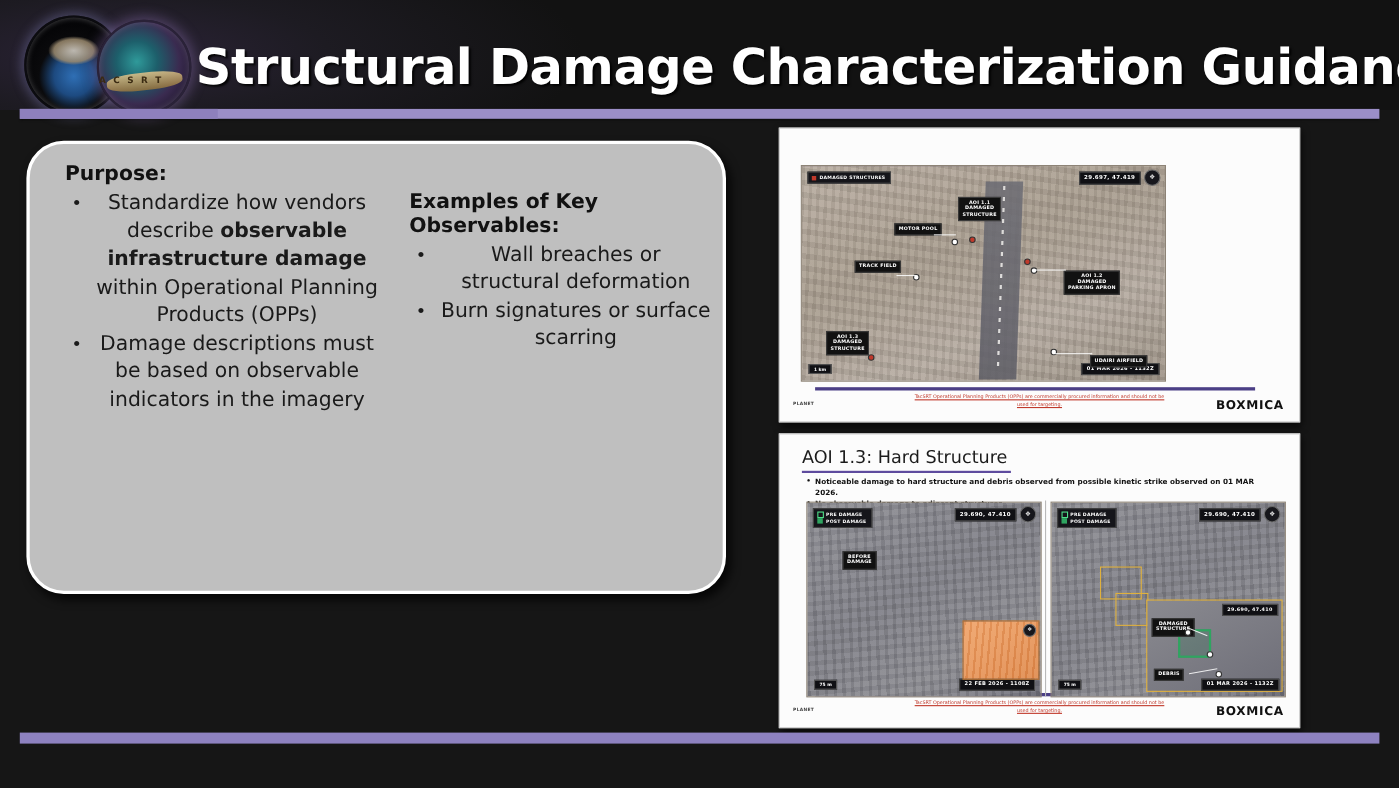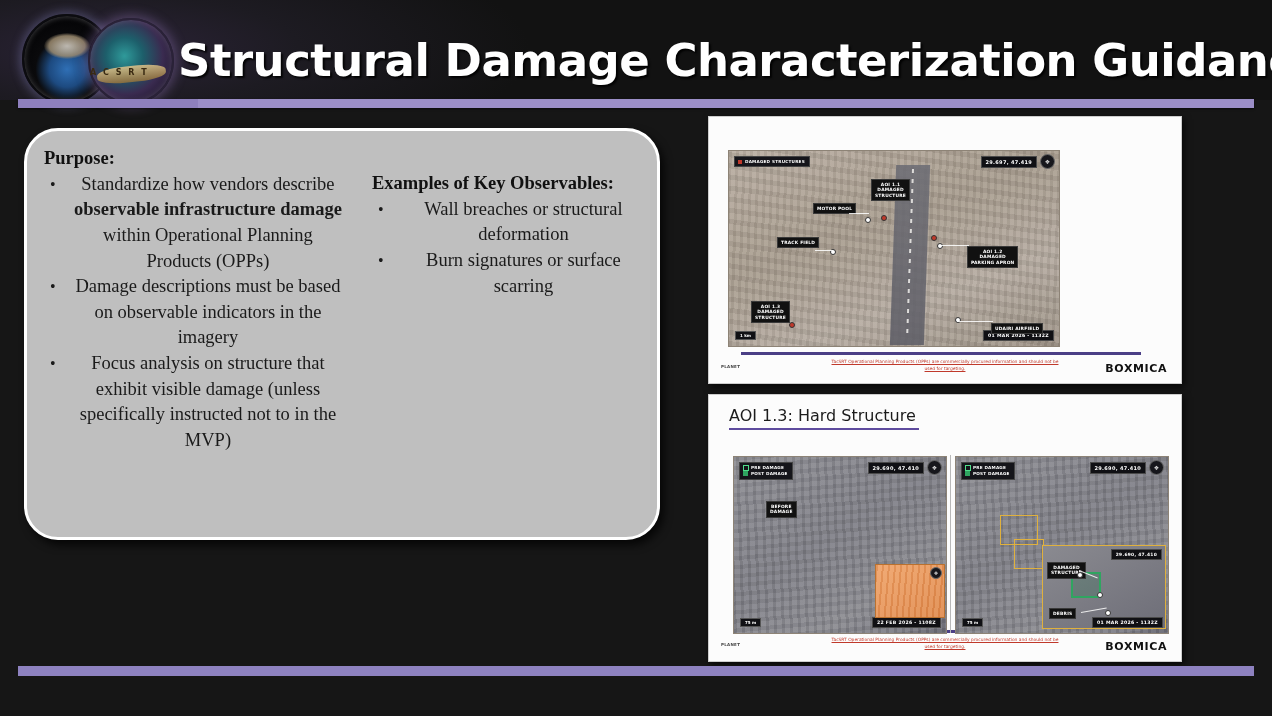--- a/index.html
+++ b/index.html
@@ -39,21 +39,21 @@
   .accent-top{position:absolute;left:18px;top:99px;width:1236px;height:9px;background:#9b8ec7;
     box-shadow:0 1px 2px rgba(0,0,0,.6);}
   .accent-top:before{content:"";position:absolute;left:0;top:0;width:180px;height:9px;background:#8e80bd;}
   .accent-bottom{position:absolute;left:18px;top:666px;width:1236px;height:10px;background:#8e82c0;}
 
   
   .panel{position:absolute;left:24px;top:128px;width:636px;height:412px;
     background:#bfbfbf;border-radius:34px;border:3px solid #ffffff;
     box-shadow:4px 5px 9px rgba(0,0,0,.75);
     display:flex;padding:0;box-sizing:border-box;}
-  .col{box-sizing:border-box;padding:17px 10px 10px 17px;font-family:Liberation Serif, serif;}
+  .col{box-sizing:border-box;padding:17px 10px 10px 32px;}
   .col.left{width:330px;}
   .col.right{width:306px;padding-left:18px;margin-top:25px;}
   .col h3{margin:0 0 2px 0;font-size:18.5px;font-weight:bold;color:#111;line-height:1.18;}
   ul.bl{list-style:none;margin:0;padding:0;text-align:center;}
   ul.bl li{position:relative;padding-left:28px;margin:0 0 0 0;
     font-size:18.5px;line-height:25.6px;color:#1a1a1a;}
   ul.bl li:before{content:"\2022";position:absolute;left:6px;top:0;font-size:16px;color:#1a1a1a;}
   ul.bl li b{font-weight:bold;}
 
   
@@ -152,21 +152,20 @@
   </div>
   <div class="accent-top"></div>
 
   <div class="panel">
 
     <div class="col left">
       <h3>Purpose:</h3>
       <ul class="bl">
         <li><span>Standardize how vendors describe </span><b>observable infrastructure damage</b><span> within Operational Planning Products (OPPs)</span></li>
         <li><span>Damage descriptions must be based on observable indicators in the imagery</span></li>
-        <li><span>Focus analysis on structure that exhibit visible damage (unless specifically instructed not to in the MVP)</span></li>
       </ul>
     </div>
 
     <div class="col right">
       <h3>Examples of Key Observables:</h3>
       <ul class="bl">
         <li>Wall breaches or structural deformation</li>
         <li>Burn signatures or surface scarring</li>
       </ul>
     </div>
@@ -211,20 +210,24 @@
     <div class="dot" style="left:226px;top:166px;"></div>
     <div class="leader" style="left:120px;top:62px;width:20px;"></div>
     <div class="leader" style="left:86px;top:99px;width:18px;"></div>
     <div class="leader" style="left:212px;top:94px;width:28px;"></div>
     <div class="leader" style="left:228px;top:170px;width:36px;"></div>
   </div>
 
   <div class="thumb thumb2 sl2">
     <div class="sl-title">AOI 1.3: Hard Structure</div>
     <div class="sl-rule"></div>
+    <div class="sub-bullets">
+      <div>Noticeable damage to hard structure and debris observed from possible kinetic strike observed on 01 MAR 2026.</div>
+      <div>No observable damage to adjacent structures.</div>
+    </div>
 
     <div class="foot-rule"></div>
     <div class="planet">PLANET</div>
     <div class="disclaimer">TacSRT Operational Planning Products (OPPs) are commercially procured information and should not be used for targeting.</div>
     <div class="brand">BOXMICA</div>
   </div>
   <div class="sl-divider"></div>
 
   <div class="sat grey sat2">
     <div class="legendbox prepost">

